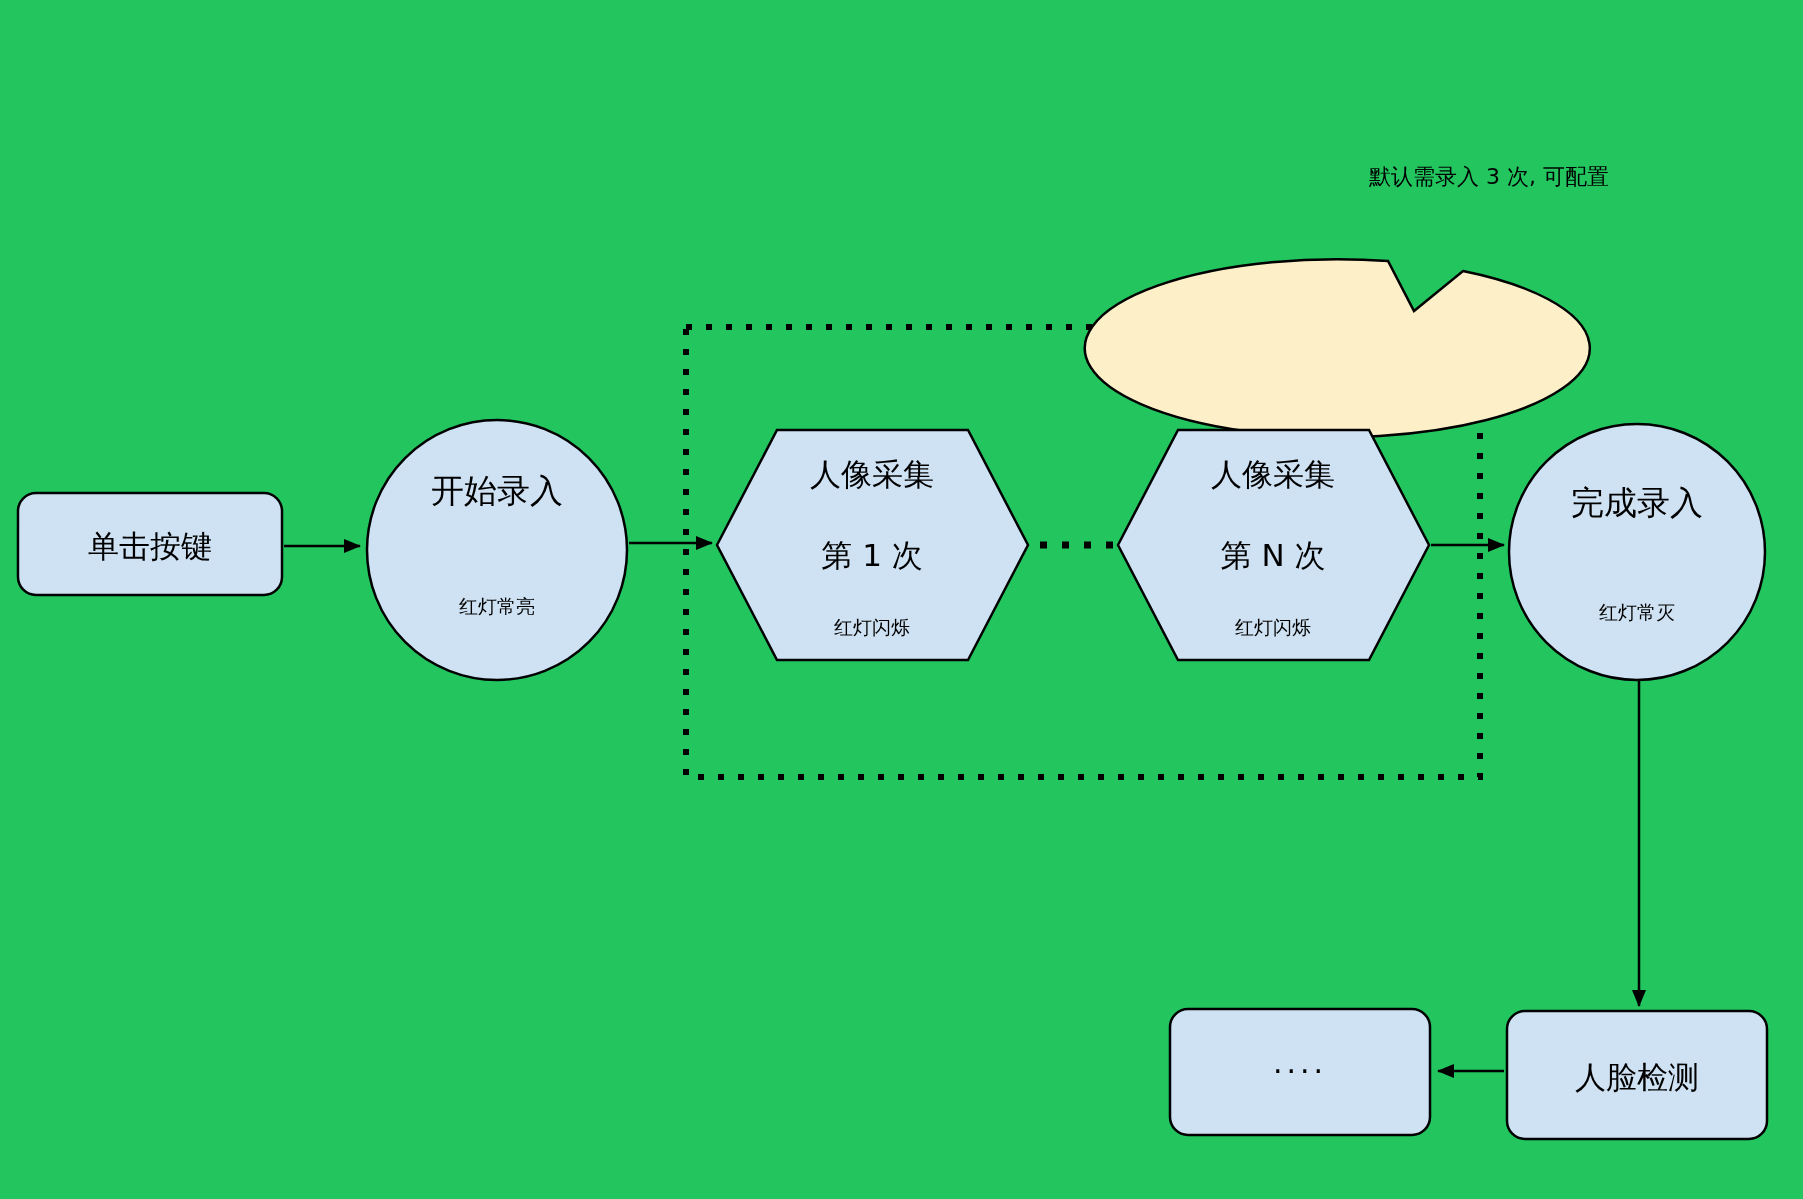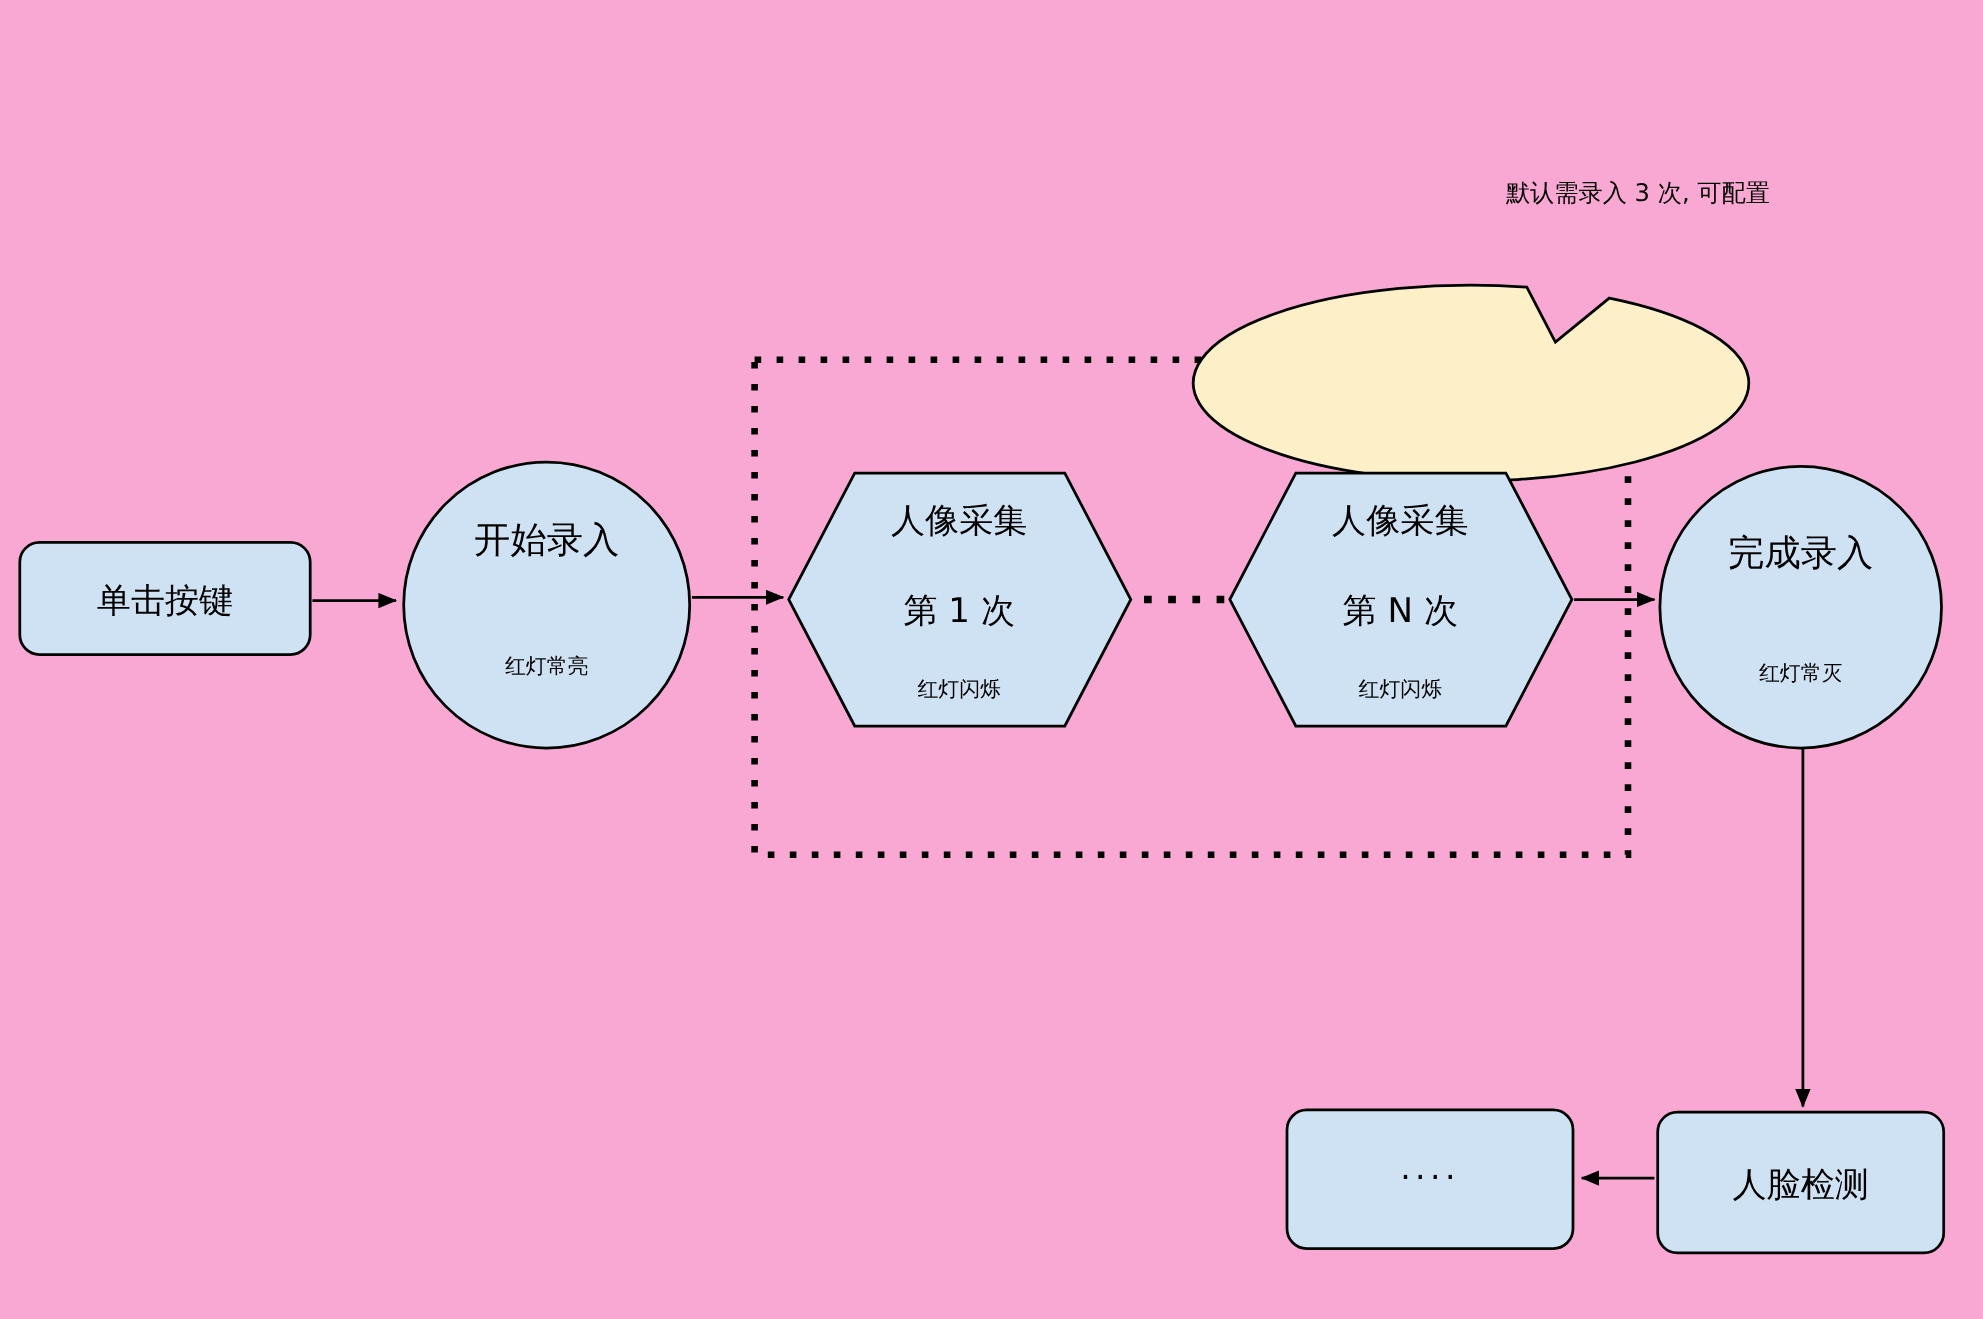--- a/index.html
+++ b/index.html
@@ -4,21 +4,21 @@
 <style>
   html, body {
     margin: 0;
     padding: 0;
     background: #ffffff;
   }
   #canvas {
     position: relative;
     width: 1803px;
     height: 1199px;
-    background: #f9a8d4;
+    background: #22c55e;
     overflow: hidden;
     font-family: "DejaVu Sans", sans-serif;
   }
   svg { display: block; }
   .node-title   { font-size: 31px; fill: #000000; }
   .node-title-lg{ font-size: 33px; fill: #000000; }
   .node-sub     { font-size: 19px; fill: #000000; }
   .callout-text { font-size: 22px; fill: #000000; }
   .dots-label   { font-size: 30px; fill: #000000; letter-spacing: 4px; }
   text { font-family: "DejaVu Sans", sans-serif; }

